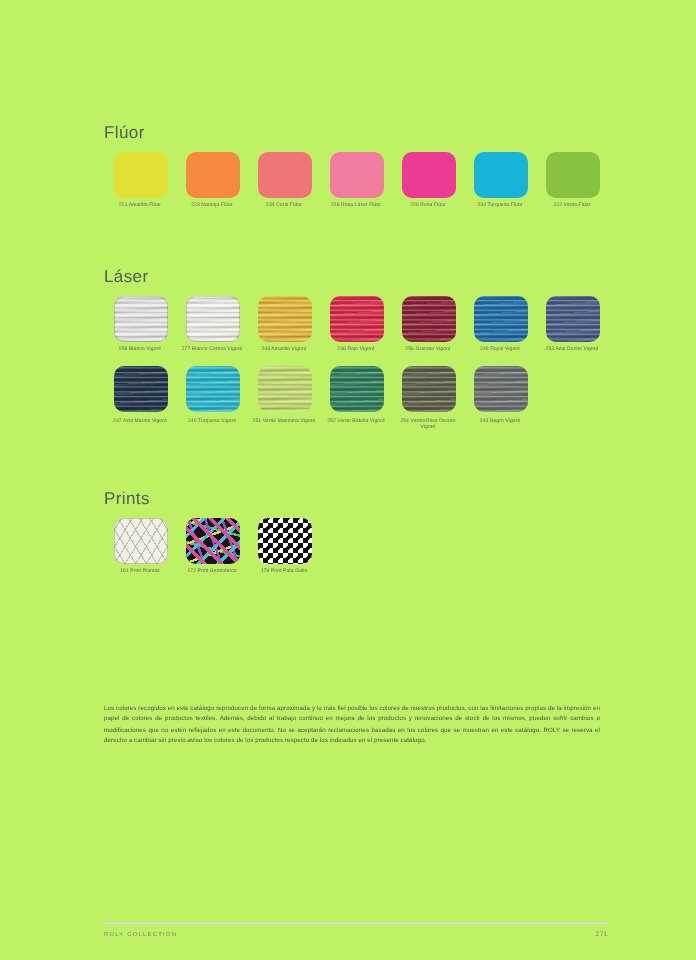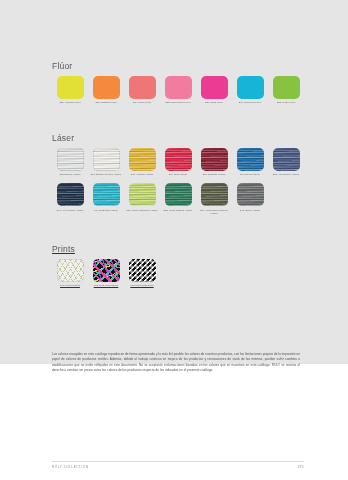--- a/index.html
+++ b/index.html
@@ -12,22 +12,22 @@
     height: 480px;
     overflow: hidden;
     font-family: "Liberation Sans", sans-serif;
     color: #333;
     position: relative;
   }
   .page {
     position: absolute;
     left: 0; top: 0;
     width: 348px;
-    height: 364px;
-    background: #e5e5e5;
+    height: 480px;
+    background: #bef264;
   }
   .content {
     position: absolute;
     left: 52px;
     top: 62px;
     width: 252px;
   }
 
   
   .section-title {
@@ -142,21 +142,21 @@
       linear-gradient(45deg, #111 25%, transparent 25%, transparent 75%, #111 75%),
       linear-gradient(-45deg, #111 12%, transparent 12%, transparent 88%, #111 88%);
     background-size: 5px 5px, 5px 5px, 5px 5px;
     background-position: 0 0, 2.5px 2.5px, 0 0;
   }
 
   
   .group { margin-bottom: 0; }
   .group-fluor { margin-top: 0; }
   .group-vigore { margin-top: 30px; }
-  .group-prints { margin-top: 30px; text-decoration: underline; }
+  .group-prints { margin-top: 30px; }
   .vigore-row-2 { margin-top: 7px; }
 
   
   .disclaimer {
     position: absolute;
     left: 52px;
     top: 349px;
     width: 248px;
     font-size: 3.1px;
     line-height: 5.3px;

